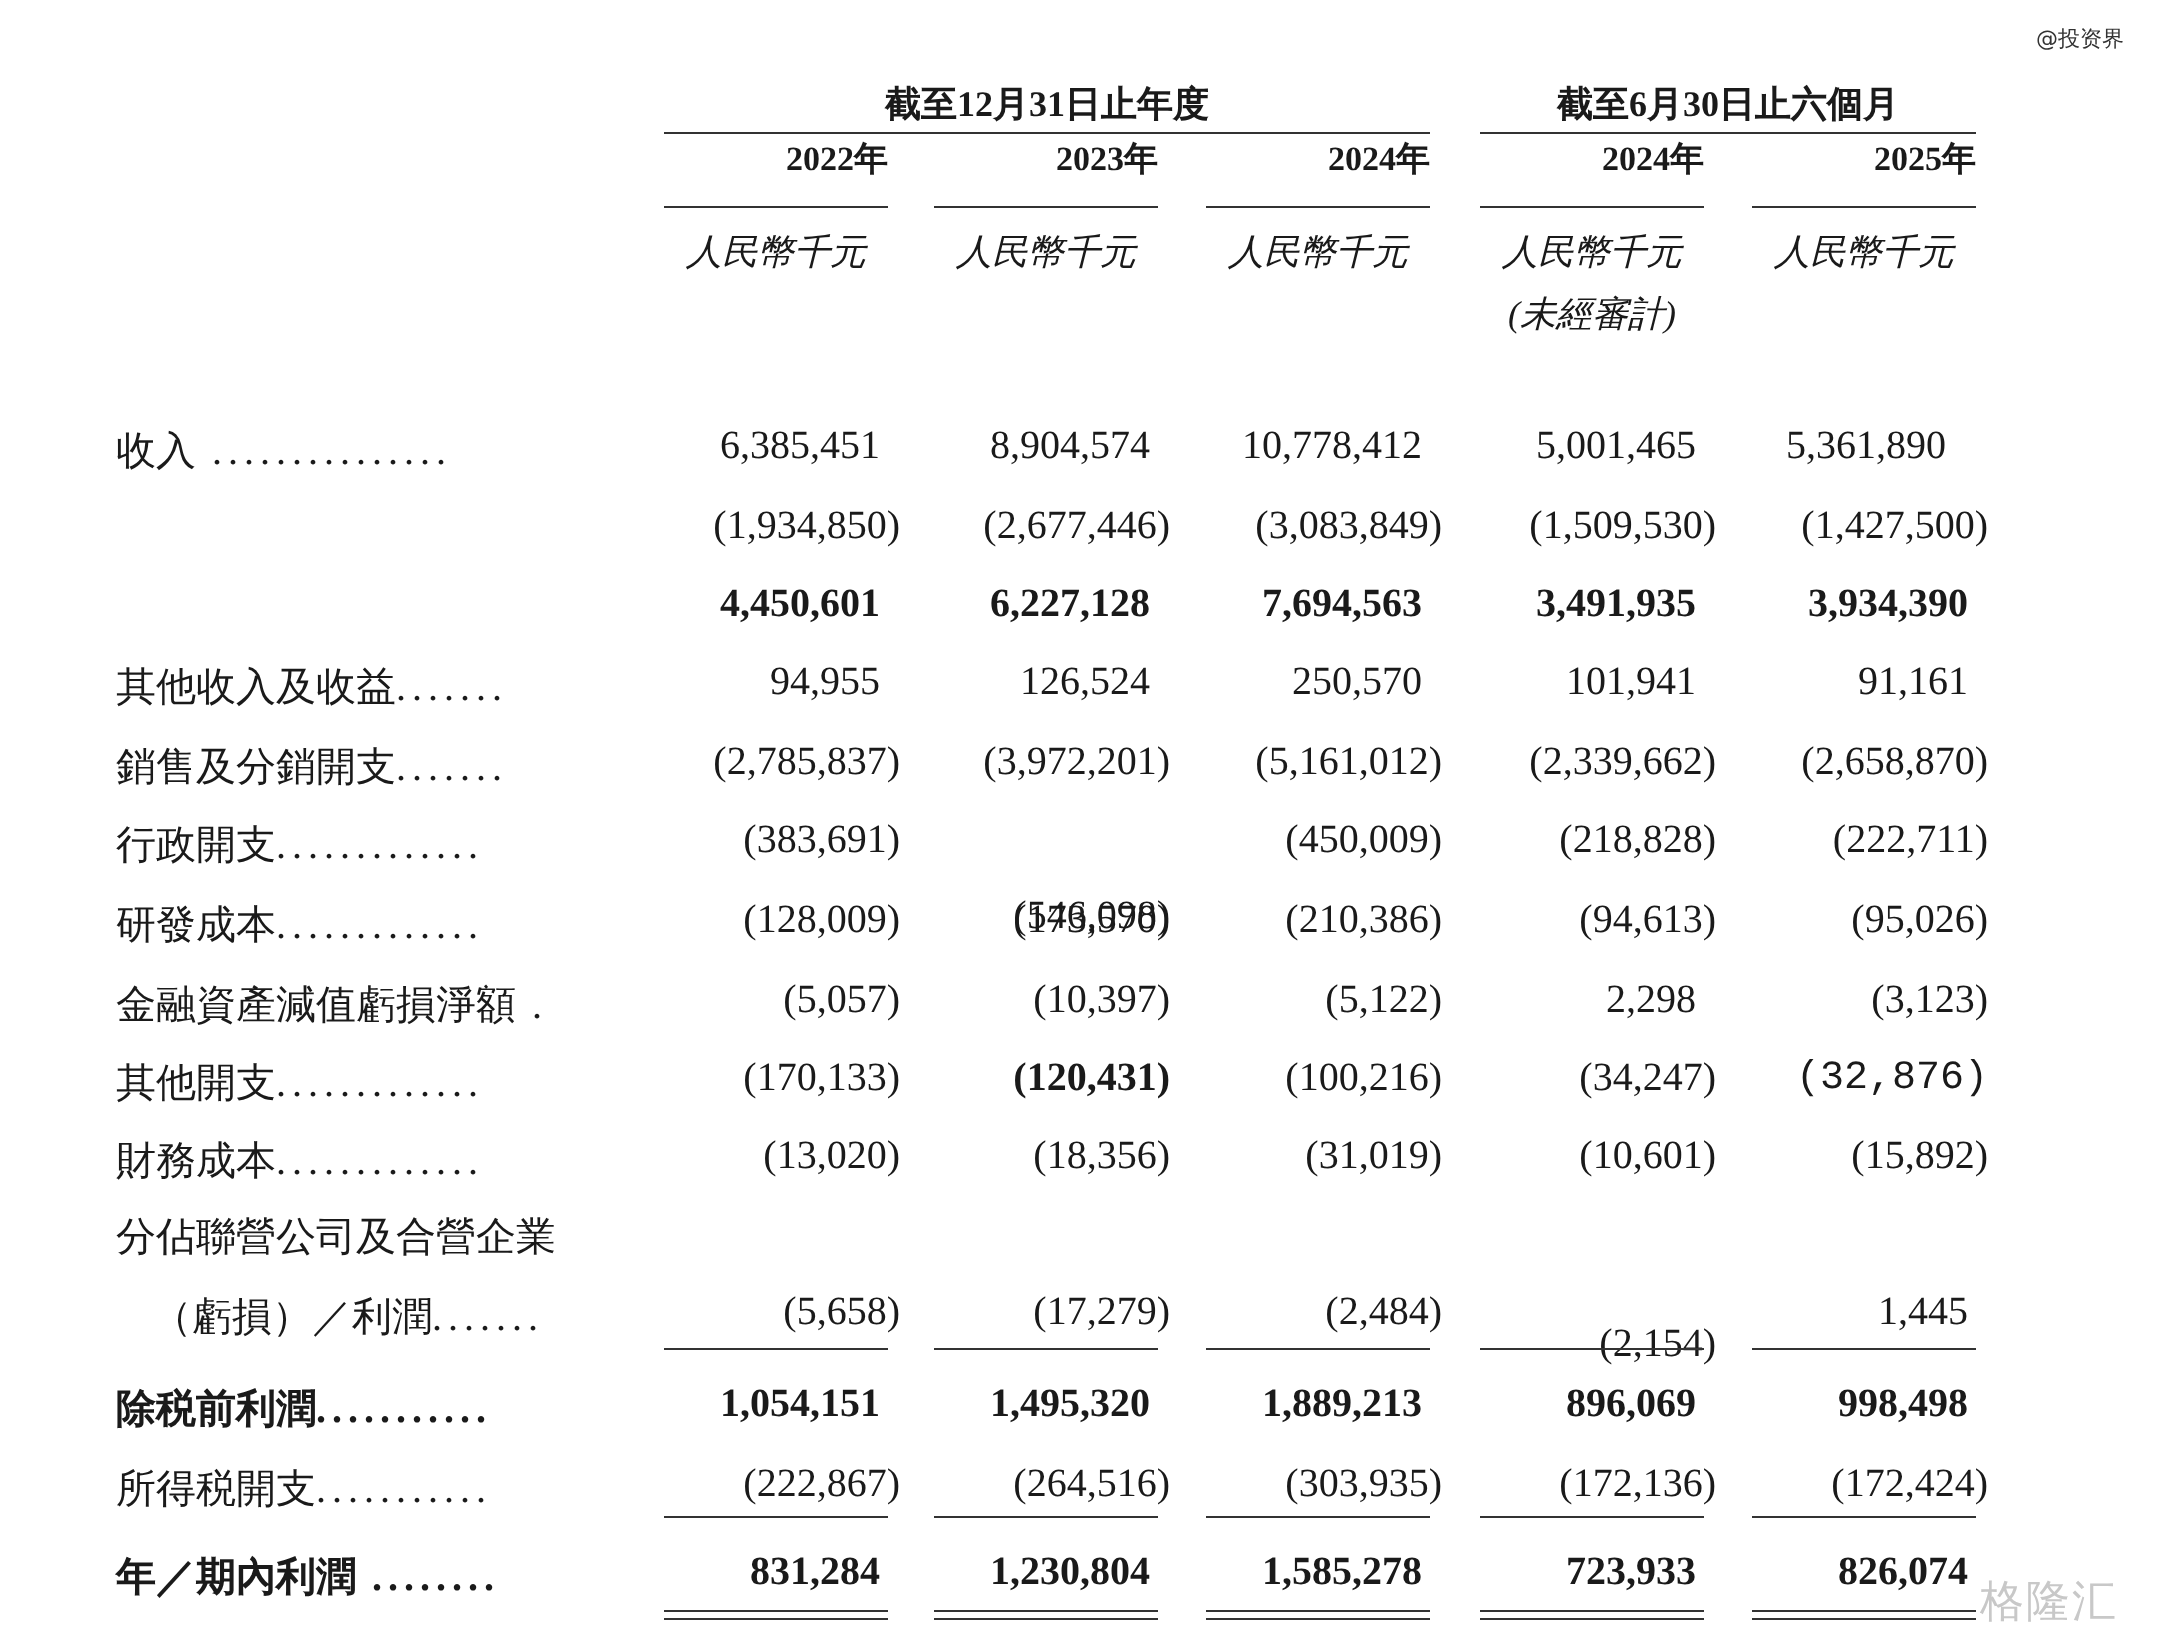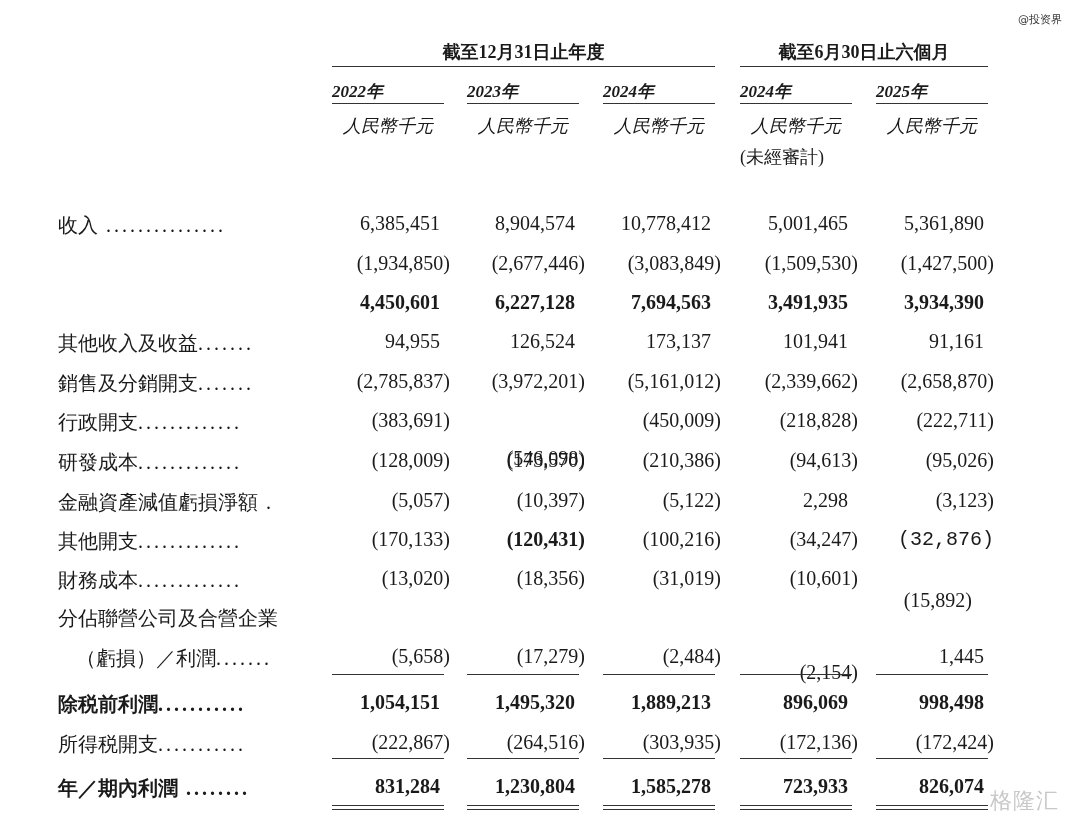--- a/index.html
+++ b/index.html
@@ -2,24 +2,24 @@
 <html><head>
 <meta charset="utf-8">
 <style>
   html,body{margin:0;padding:0;background:#fff;}
   body{width:1080px;height:822px;position:relative;overflow:hidden;
        font-family:"Liberation Serif","DejaVu Serif",serif;color:#1a1a1a;}
   .wm-top{position:absolute;left:1018px;top:12px;font-size:11px;color:#333;font-family:"DejaVu Sans",sans-serif;}
   .wm-bot{position:absolute;left:990px;top:786px;font-size:22px;color:#c8c8c8;font-family:"DejaVu Sans",sans-serif;letter-spacing:1px;}
   .grp{position:absolute;top:40px;text-align:center;font-weight:bold;font-size:18px;}
   .grp-line{position:absolute;top:66px;height:0;border-top:1.5px solid #333;}
-  .yr{position:absolute;top:80px;text-align:left;font-weight:bold;font-size:17px;width:112px;font-style:italic;}
+  .yr{position:absolute;top:68px;text-align:right;font-weight:bold;font-size:17px;width:112px;}
   .yr-line{position:absolute;top:103px;width:112px;border-top:1.5px solid #333;}
   .unit{position:absolute;top:114px;text-align:center;font-style:italic;font-size:18px;width:112px;}
-  .unit2{position:absolute;top:145px;text-align:left;font-size:18px;width:112px;}
+  .unit2{position:absolute;top:145px;text-align:center;font-style:italic;font-size:18px;width:112px;}
   .row{position:absolute;left:0;width:920px;height:30px;}
   .lbl{position:absolute;left:58px;font-size:20px;white-space:nowrap;}
   .dots{letter-spacing:3px;}
   .val{position:absolute;width:112px;text-align:right;font-size:20px;white-space:nowrap;}
   .bold{font-weight:bold;}
   .uline{position:absolute;width:112px;border-top:1.5px solid #333;}
   .dline{position:absolute;width:112px;height:3px;border-top:1.5px solid #333;border-bottom:1.5px solid #333;}
 </style>
 </head>
 <body>
@@ -53,21 +53,21 @@
 
 <div id="body">
     <div class="row" style="top:212px">
     <span class="lbl " style="">
       <span>收入</span><span class="dots"> ...............</span>
     </span>
       <span class="val " style="left:338px;padding-right:10px;box-sizing:border-box;">6,385,451</span>
       <span class="val " style="left:473px;padding-right:10px;box-sizing:border-box;">8,904,574</span>
       <span class="val " style="left:609px;padding-right:10px;box-sizing:border-box;">10,778,412</span>
       <span class="val " style="left:746px;padding-right:10px;box-sizing:border-box;">5,001,465</span>
-      <span class="val " style="left:882px;padding-right:10px;box-sizing:border-box;">5,361,890</span>
+      <span class="val " style="left:882px;padding-right:10px;box-sizing:border-box;text-align:center;">5,361,890</span>
     </div>
     <div class="row" style="top:252px">
       <span class="val " style="left:338px;padding-right:0px;box-sizing:border-box;">(1,934,850)</span>
       <span class="val " style="left:473px;padding-right:0px;box-sizing:border-box;">(2,677,446)</span>
       <span class="val " style="left:609px;padding-right:0px;box-sizing:border-box;">(3,083,849)</span>
       <span class="val " style="left:746px;padding-right:0px;box-sizing:border-box;">(1,509,530)</span>
       <span class="val " style="left:882px;padding-right:0px;box-sizing:border-box;">(1,427,500)</span>
     </div>
     <div class="row" style="top:291px">
       <span class="val bold" style="left:338px;padding-right:10px;box-sizing:border-box;">4,450,601</span>
@@ -75,21 +75,21 @@
       <span class="val bold" style="left:609px;padding-right:10px;box-sizing:border-box;">7,694,563</span>
       <span class="val bold" style="left:746px;padding-right:10px;box-sizing:border-box;">3,491,935</span>
       <span class="val bold" style="left:882px;padding-right:10px;box-sizing:border-box;">3,934,390</span>
     </div>
     <div class="row" style="top:330px">
     <span class="lbl " style="">
       <span>其他收入及收益</span><span class="dots">.......</span>
     </span>
       <span class="val " style="left:338px;padding-right:10px;box-sizing:border-box;">94,955</span>
       <span class="val " style="left:473px;padding-right:10px;box-sizing:border-box;">126,524</span>
-      <span class="val " style="left:609px;padding-right:10px;box-sizing:border-box;">173,137</span>
+      <span class="val " style="left:609px;padding-right:10px;box-sizing:border-box;">250,570</span>
       <span class="val " style="left:746px;padding-right:10px;box-sizing:border-box;">101,941</span>
       <span class="val " style="left:882px;padding-right:10px;box-sizing:border-box;">91,161</span>
     </div>
     <div class="row" style="top:370px">
     <span class="lbl " style="">
       <span>銷售及分銷開支</span><span class="dots">.......</span>
     </span>
       <span class="val " style="left:338px;padding-right:0px;box-sizing:border-box;">(2,785,837)</span>
       <span class="val " style="left:473px;padding-right:0px;box-sizing:border-box;">(3,972,201)</span>
       <span class="val " style="left:609px;padding-right:0px;box-sizing:border-box;">(5,161,012)</span>
@@ -137,21 +137,21 @@
       <span class="val " style="left:882px;padding-right:0px;box-sizing:border-box;font-family:Liberation Mono, monospace;">(32,876)</span>
     </div>
     <div class="row" style="top:567px">
     <span class="lbl " style="">
       <span>財務成本</span><span class="dots">.............</span>
     </span>
       <span class="val " style="left:338px;padding-right:0px;box-sizing:border-box;">(13,020)</span>
       <span class="val " style="left:473px;padding-right:0px;box-sizing:border-box;">(18,356)</span>
       <span class="val " style="left:609px;padding-right:0px;box-sizing:border-box;">(31,019)</span>
       <span class="val " style="left:746px;padding-right:0px;box-sizing:border-box;">(10,601)</span>
-      <span class="val " style="left:860px;padding-right:0px;box-sizing:border-box;margin-top:22px;">(15,892)</span>
+      <span class="val " style="left:882px;padding-right:0px;box-sizing:border-box;">(15,892)</span>
     </div>
     <div class="row" style="top:605px">
     <span class="lbl " style="">
       <span>分佔聯營公司及合營企業</span><span class="dots"></span>
     </span>
       <span class="val " style="left:338px;padding-right:10px;box-sizing:border-box;"></span>
       <span class="val " style="left:473px;padding-right:10px;box-sizing:border-box;"></span>
       <span class="val " style="left:609px;padding-right:10px;box-sizing:border-box;"></span>
       <span class="val " style="left:746px;padding-right:10px;box-sizing:border-box;"></span>
       <span class="val " style="left:882px;padding-right:10px;box-sizing:border-box;"></span>

